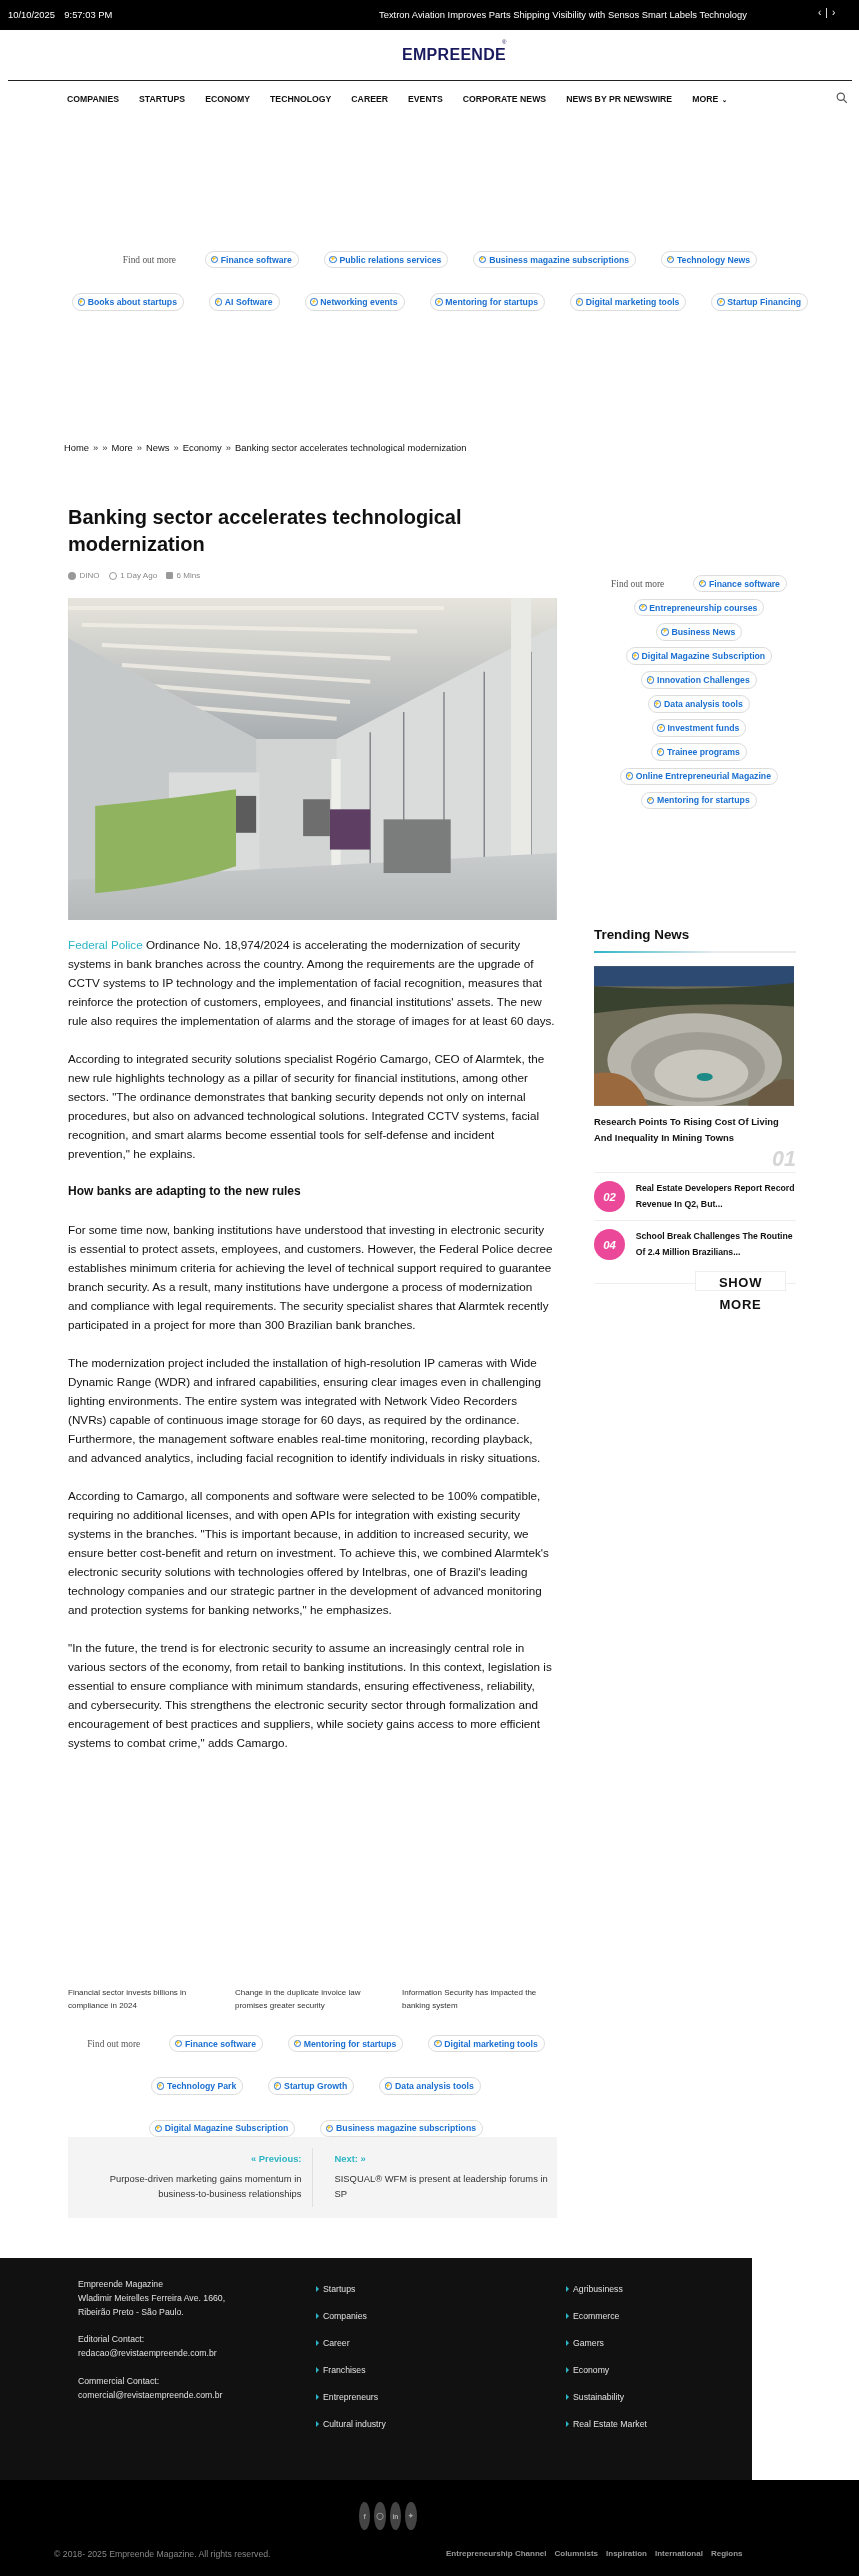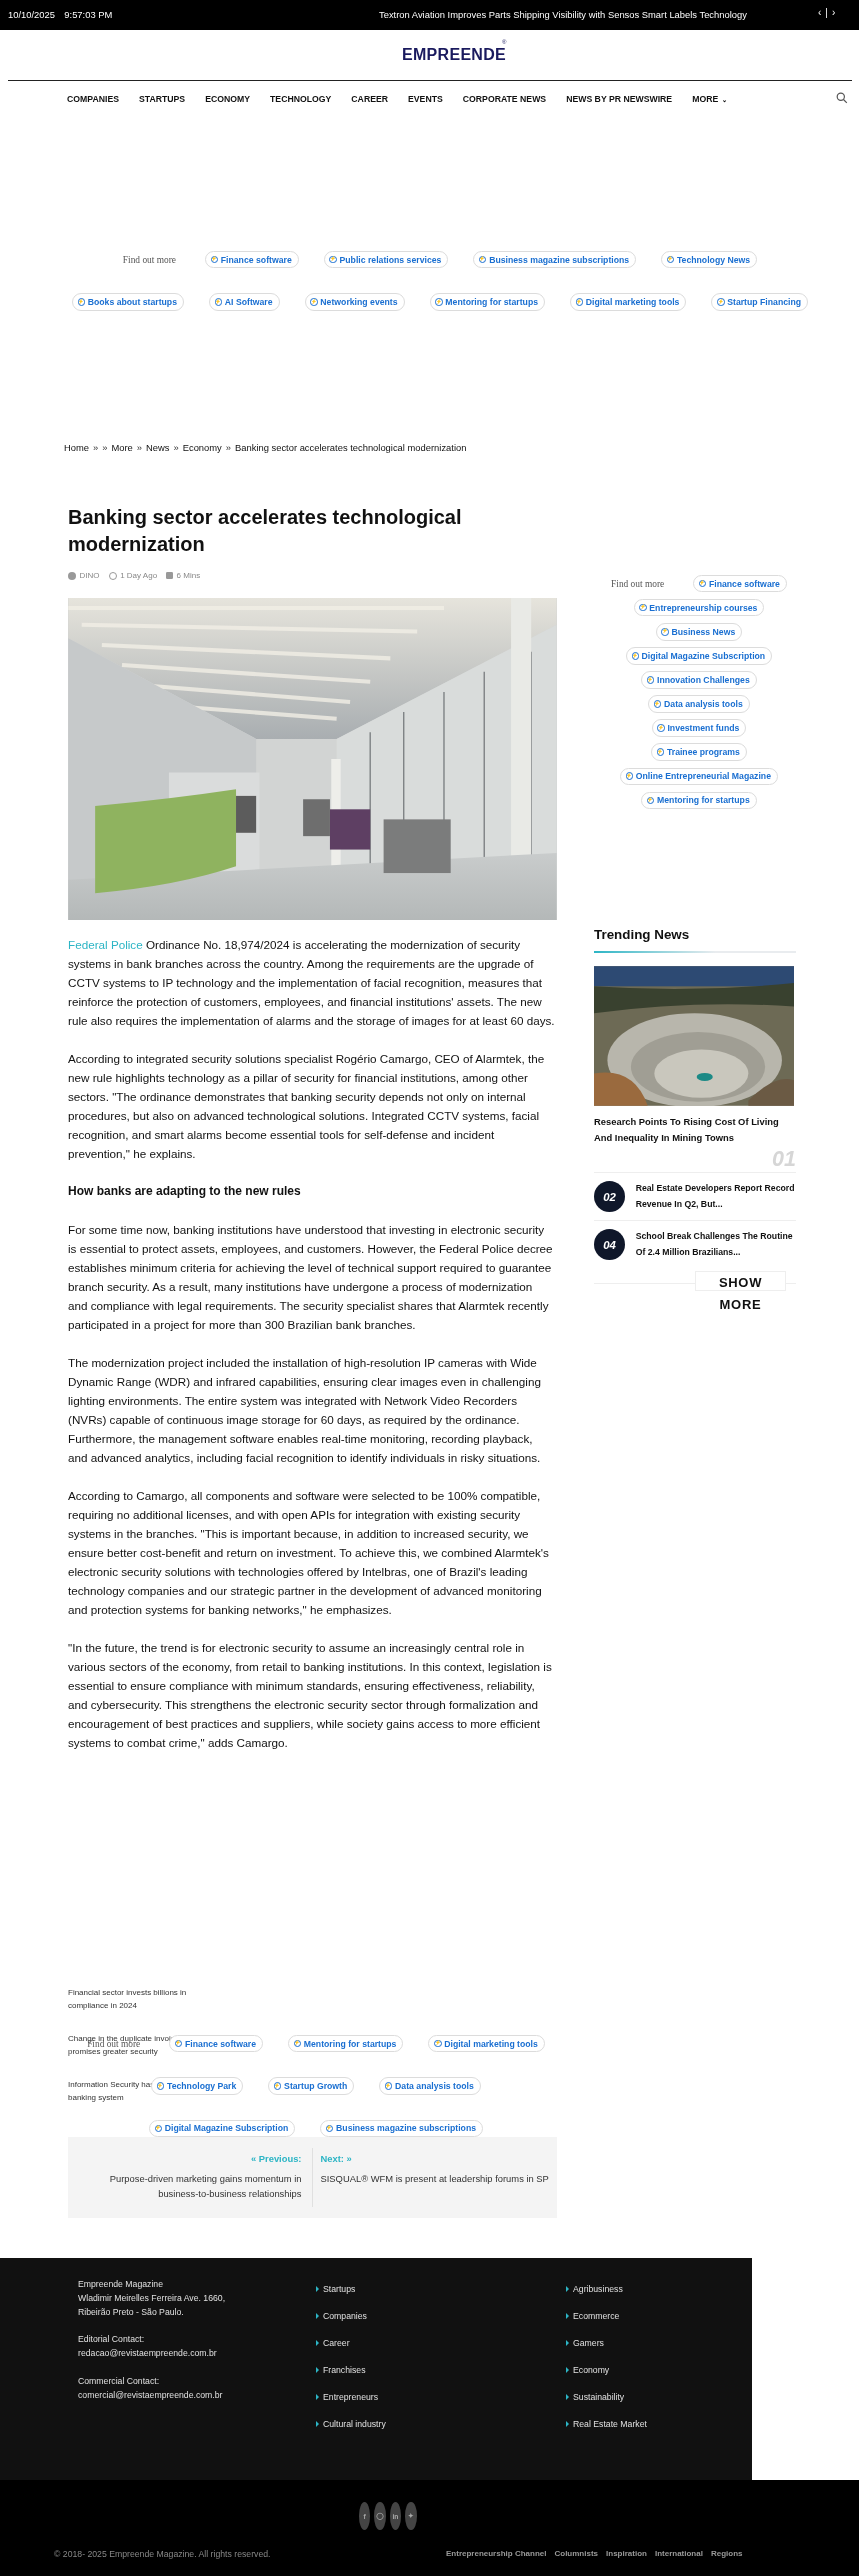--- a/index.html
+++ b/index.html
@@ -51,40 +51,40 @@
   
   .hero { position: absolute; left: 68px; top: 598px; width: 489px; height: 322px; overflow: hidden; background: #cfd2d3; }
 
   
   .article { position: absolute; left: 68px; top: 935px; width: 487px; font-size: 11.7px; line-height: 19px; color: #111; }
   .article p { margin-bottom: 19px; }
   .article a.fp { color: #2cb5c5; text-decoration: none; cursor: pointer; }
   .article h3 { font-size: 12px; font-weight: 700; margin: 0 0 19px 0; line-height: 19px; }
 
   
-  .related { position: absolute; left: 68px; top: 1986px; width: 490px; display: flex; gap: 19px; flex-direction: column; }
+  .related { position: absolute; left: 68px; top: 1986px; width: 490px; display: flex; gap: 19px; }
   .related a { width: 148px; font-size: 8px; line-height: 13.4px; color: #333; text-decoration: none; cursor: pointer; }
 
   
   .prevnext { position: absolute; left: 68px; top: 2137px; width: 489px; height: 81px; background: #f4f4f4; display: flex; }
   .prevnext .col { width: 50%; padding-top: 16px; }
   .prevnext .prev { text-align: right; padding-right: 10px; border-right: 0.7px solid #e0e0e0; margin: 10.7px 0; padding-top: 5.4px; }
-  .prevnext .next { padding-left: 8px; padding-top: 16px; }
+  .prevnext .next { padding-left: 22px; padding-top: 16px; }
   .prevnext .lbl { color: #2cb5c5; font-weight: 700; font-size: 9.4px; margin-bottom: 8px; }
   .prevnext .ttl { font-size: 9.4px; line-height: 14.8px; color: #333; cursor: pointer; }
 
   
   .trending { position: absolute; left: 594px; top: 927px; width: 202px; }
   .trending h2 { font-size: 13.4px; font-weight: 700; color: #111; }
   .trending .rule { margin-top: 9.4px; height: 1.3px; background: linear-gradient(90deg,#2cb5c5 0%, #e9ecef 60%); }
   .trending .feat-img { margin-top: 13.4px; width: 200px; height: 140px; overflow: hidden; }
   .trending .feat-title { margin-top: 8px; font-size: 9.4px; font-weight: 700; line-height: 16px; color: #111; cursor: pointer; }
   .trending .big-num { text-align: right; font-size: 21.5px; font-style: italic; font-weight: 700; color: #d6d6d6; margin-top: 1.3px; }
   .trending .item { display: flex; gap: 10.7px; align-items: center; border-top: 0.7px solid #eee; padding: 8px 0; }
-  .trending .num { width: 31px; height: 31px; border-radius: 50%; background: #0f172a; color: #fff; font-size: 11.4px; font-weight: 700; font-style: italic; display: flex; align-items: center; justify-content: center; flex-shrink: 0; }
+  .trending .num { width: 31px; height: 31px; border-radius: 50%; background: #ec4899; color: #fff; font-size: 11.4px; font-weight: 700; font-style: italic; display: flex; align-items: center; justify-content: center; flex-shrink: 0; }
   .trending .item-title { font-size: 8.7px; font-weight: 700; line-height: 15.4px; color: #111; cursor: pointer; }
   .trending .showmore-wrap { position: relative; height: 20px; margin-top: 2.7px; }
   .trending .showmore-wrap .line { position: absolute; top: 12px; left: 0; width: 100%; height: 0.7px; background: #eee; }
   .trending .showmore { position: absolute; left: 57px; top: 0; width: 91px; height: 20px; border: 0.7px solid #eee; background: #fff; font-size: 13px; font-weight: 700; letter-spacing: 0.7px; text-align: center; line-height: 21.5px; cursor: pointer; margin-left: 44px; }
 
   
   .footer-top { position: absolute; left: 0; top: 2258px; width: 752px; height: 222px; background: #111; color: #ddd; }
   .footer-top .addr { position: absolute; left: 78px; top: 19px; font-size: 8.7px; line-height: 14px; color: #e0e0e0; }
   .footer-top .addr p { margin-bottom: 13.4px; }
   .footer-top .col { position: absolute; top: 25.5px; list-style: none; font-size: 8.7px; }

